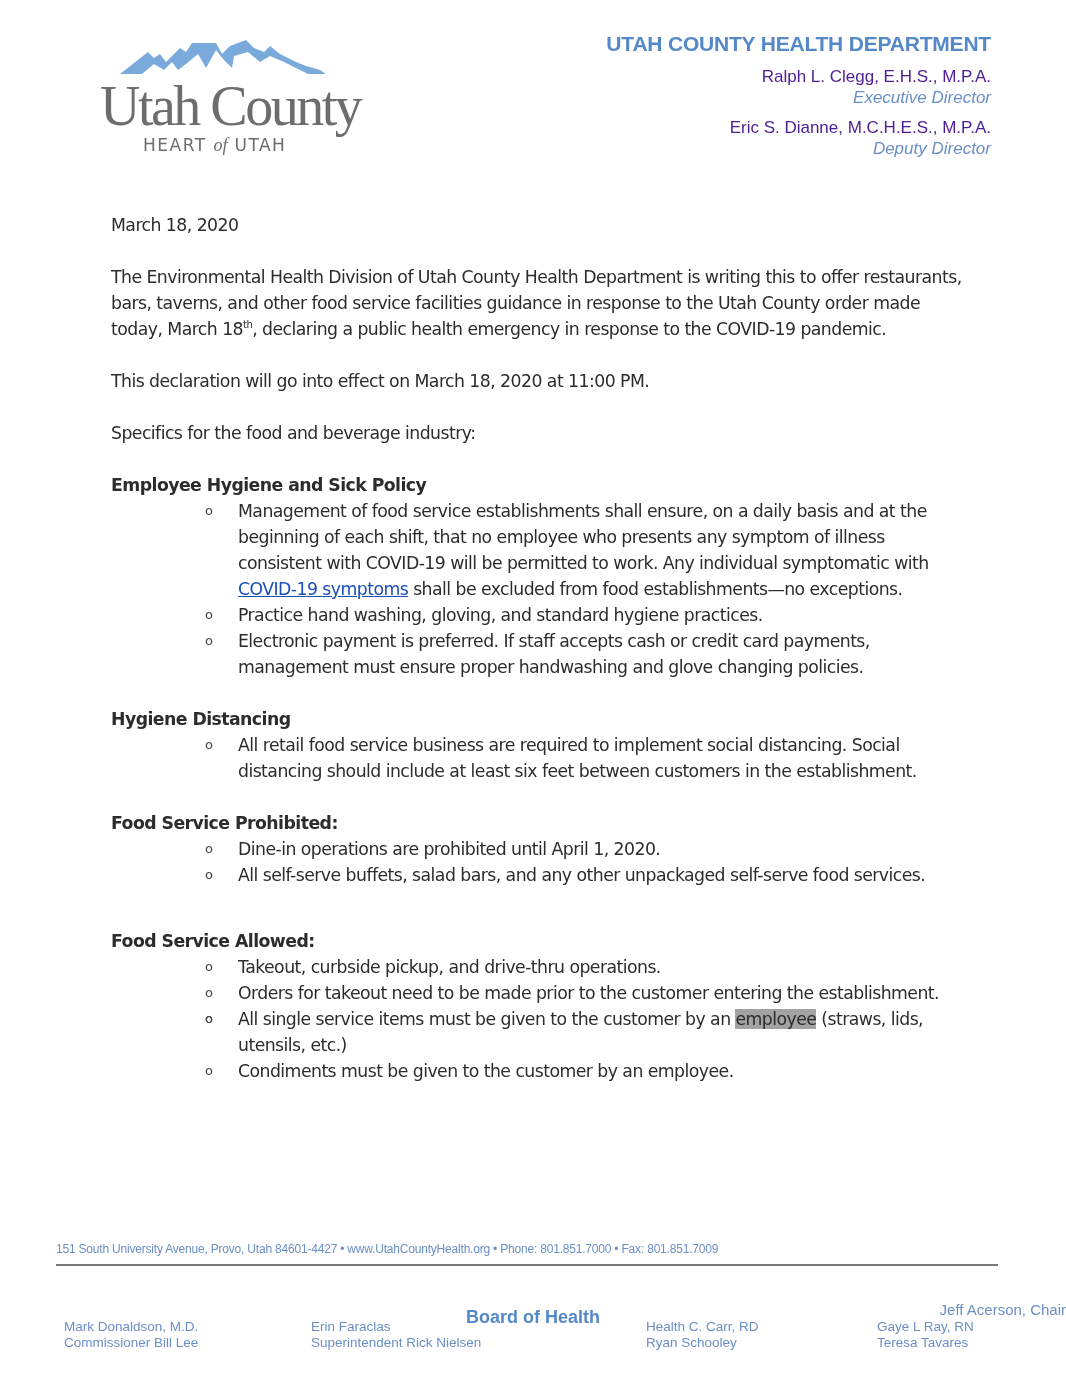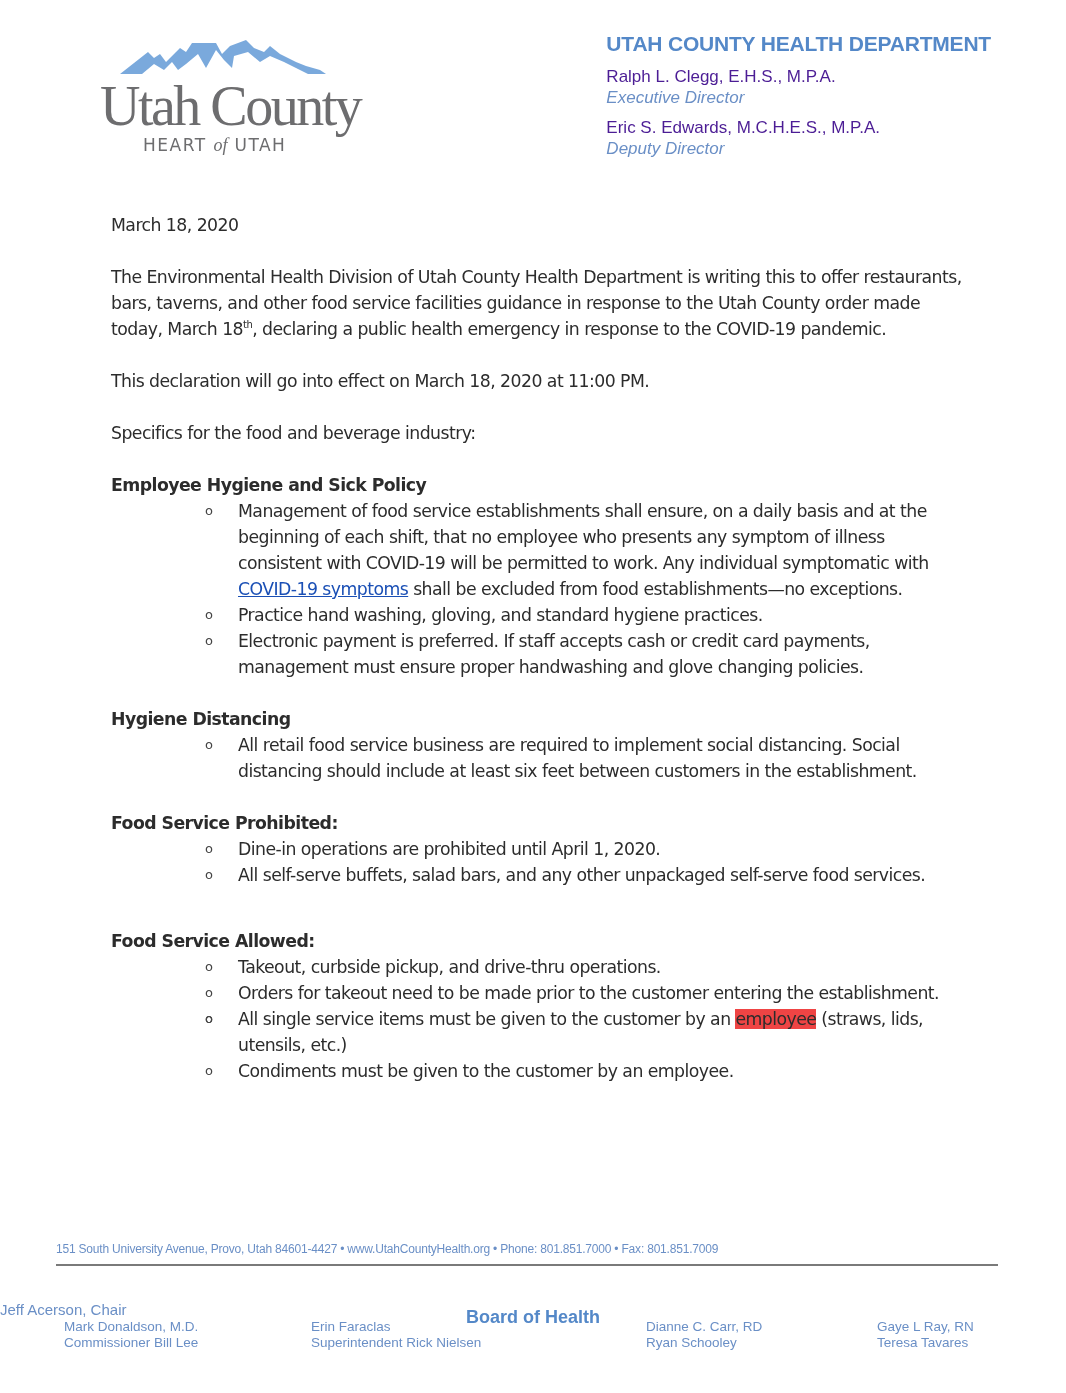--- a/index.html
+++ b/index.html
@@ -14,53 +14,53 @@
     font-family: "Liberation Serif", serif; font-size: 56px; color: #6d6d6f;
     letter-spacing: -2.5px; line-height: 1; white-space: nowrap;
   }
   .logo .tagline {
     position: absolute; left: 59px; top: 97px;
     font-family: "DejaVu Sans", sans-serif; font-size: 17px; color: #6d6d6f; letter-spacing: 1.5px;
     white-space: nowrap;
   }
   .logo .tagline i { font-family: "Liberation Serif", serif; letter-spacing: 0; font-size: 18px; }
 
-  .dept { position: absolute; right: 75px; top: 32px; text-align: left; color: #5b8ac9; margin-left: 46px; }
+  .dept { position: absolute; right: 75px; top: 32px; text-align: right; color: #5b8ac9; margin-left: 46px; }
   .dept .name { font-weight: bold; font-size: 21px; letter-spacing: -0.2px; color: #5488c8; margin-bottom: 10px; }
   .dept .person { font-size: 17px; line-height: 21px; color: #4c1d95; }
   .dept .role { font-size: 17px; line-height: 21px; font-style: italic; color: #6a8fc6; margin-bottom: 9px; }
 
   .content {
     position: absolute; left: 111px; top: 212px; width: 860px;
     font-family: "DejaVu Sans", sans-serif; font-size: 17.3px; line-height: 26px; color: #2c2c2c;
     letter-spacing: -0.55px;
   }
   .content p { margin: 0 0 26px 0; }
   .content h3 { margin: 0; font-size: 17.3px; font-weight: bold; line-height: 26px; }
   .content ul { list-style: none; margin: 0 0 26px 0; padding: 0; }
   .content ul li { position: relative; padding-left: 127px; }
   .content ul li .bullet {
     position: absolute; left: 94px; top: 0; font-size: 13px; color: #444;
   }
   .content a { color: #1a4fb5; text-decoration: underline; }
   .content sup { font-size: 10px; line-height: 0; }
-  .hl { background: #ef4444; }
+  .hl { background: #a3a3a3; }
   .gap { height: 14px; }
 
   .footer-address {
     position: absolute; left: 56px; top: 1242px; width: 940px;
     font-size: 12px; color: #6a8fc6; white-space: nowrap; letter-spacing: -0.2px;
   }
   .footer-rule { position: absolute; left: 56px; top: 1264px; width: 942px; height: 2px; background: #7a7a7a; }
   .board-title {
     position: absolute; left: 0; width: 1066px; top: 1279px; text-align: center;
     font-size: 18px; font-weight: bold; color: #5488c8; margin-top: 28px;
   }
   .board-chair {
-    position: absolute; left: 0; width: 1066px; top: 1301px; text-align: left;
+    position: absolute; left: 0; width: 1066px; top: 1301px; text-align: right;
     font-size: 15px; color: #6a8fc6;
   }
   .member { position: absolute; top: 1319px; font-size: 13.5px; line-height: 16px; color: #6a8fc6; white-space: nowrap; }
 </style>
 </head>
 <body>
 
 <div class="logo">
   <svg class="mountains" viewBox="0 0 210 36">
     <path d="M0,34 L28,12 L34,18 L40,14 L46,22 L60,8 L66,12 L72,3 L96,3 L102,14 L110,6 L126,0 L134,8 L144,12 L150,6 L160,14 L176,22 L186,26 L200,30 L206,34 L188,34 L176,28 L164,22 L150,16 L140,22 L128,12 L114,16 L112,28 L104,20 L96,10 L86,28 L78,14 L66,24 L58,30 L52,22 L44,30 L34,24 L22,34 Z" fill="#7aa9dc"></path>
@@ -70,21 +70,21 @@
     <span>HEART</span>
     <i>of</i>
     <span>UTAH</span>
   </div>
 </div>
 
 <div class="dept">
   <div class="name">UTAH COUNTY HEALTH DEPARTMENT</div>
   <div class="person">Ralph L. Clegg, E.H.S., M.P.A.</div>
   <div class="role">Executive Director</div>
-  <div class="person">Eric S. Edwards, M.C.H.E.S., M.P.A.</div>
+  <div class="person">Eric S. Dianne, M.C.H.E.S., M.P.A.</div>
   <div class="role">Deputy Director</div>
 </div>
 
 <div class="content">
   <p>March 18, 2020</p>
   <div class="gap"></div>
   <p style="margin-top:-14px"><span>The Environmental Health Division of Utah County Health Department is writing this to offer restaurants, bars, taverns, and other food service facilities guidance in response to the Utah County order made today, March 18</span><sup>th</sup><span>, declaring a public health emergency in response to the COVID-19 pandemic.</span></p>
   <p>This declaration will go into effect on March 18, 2020 at 11:00 PM.</p>
   <p>Specifics for the food and beverage industry:</p>
 
@@ -123,19 +123,19 @@
 
 <div class="member" style="left:64px">
   <div>Mark Donaldson, M.D.</div>
   <div>Commissioner Bill Lee</div>
 </div>
 <div class="member" style="left:311px">
   <div>Erin Faraclas</div>
   <div>Superintendent Rick Nielsen</div>
 </div>
 <div class="member" style="left:646px">
-  <div>Dianne C. Carr, RD</div>
+  <div>Health C. Carr, RD</div>
   <div>Ryan Schooley</div>
 </div>
 <div class="member" style="left:877px">
   <div>Gaye L Ray, RN</div>
   <div>Teresa Tavares</div>
 </div>
 
 </body></html>

